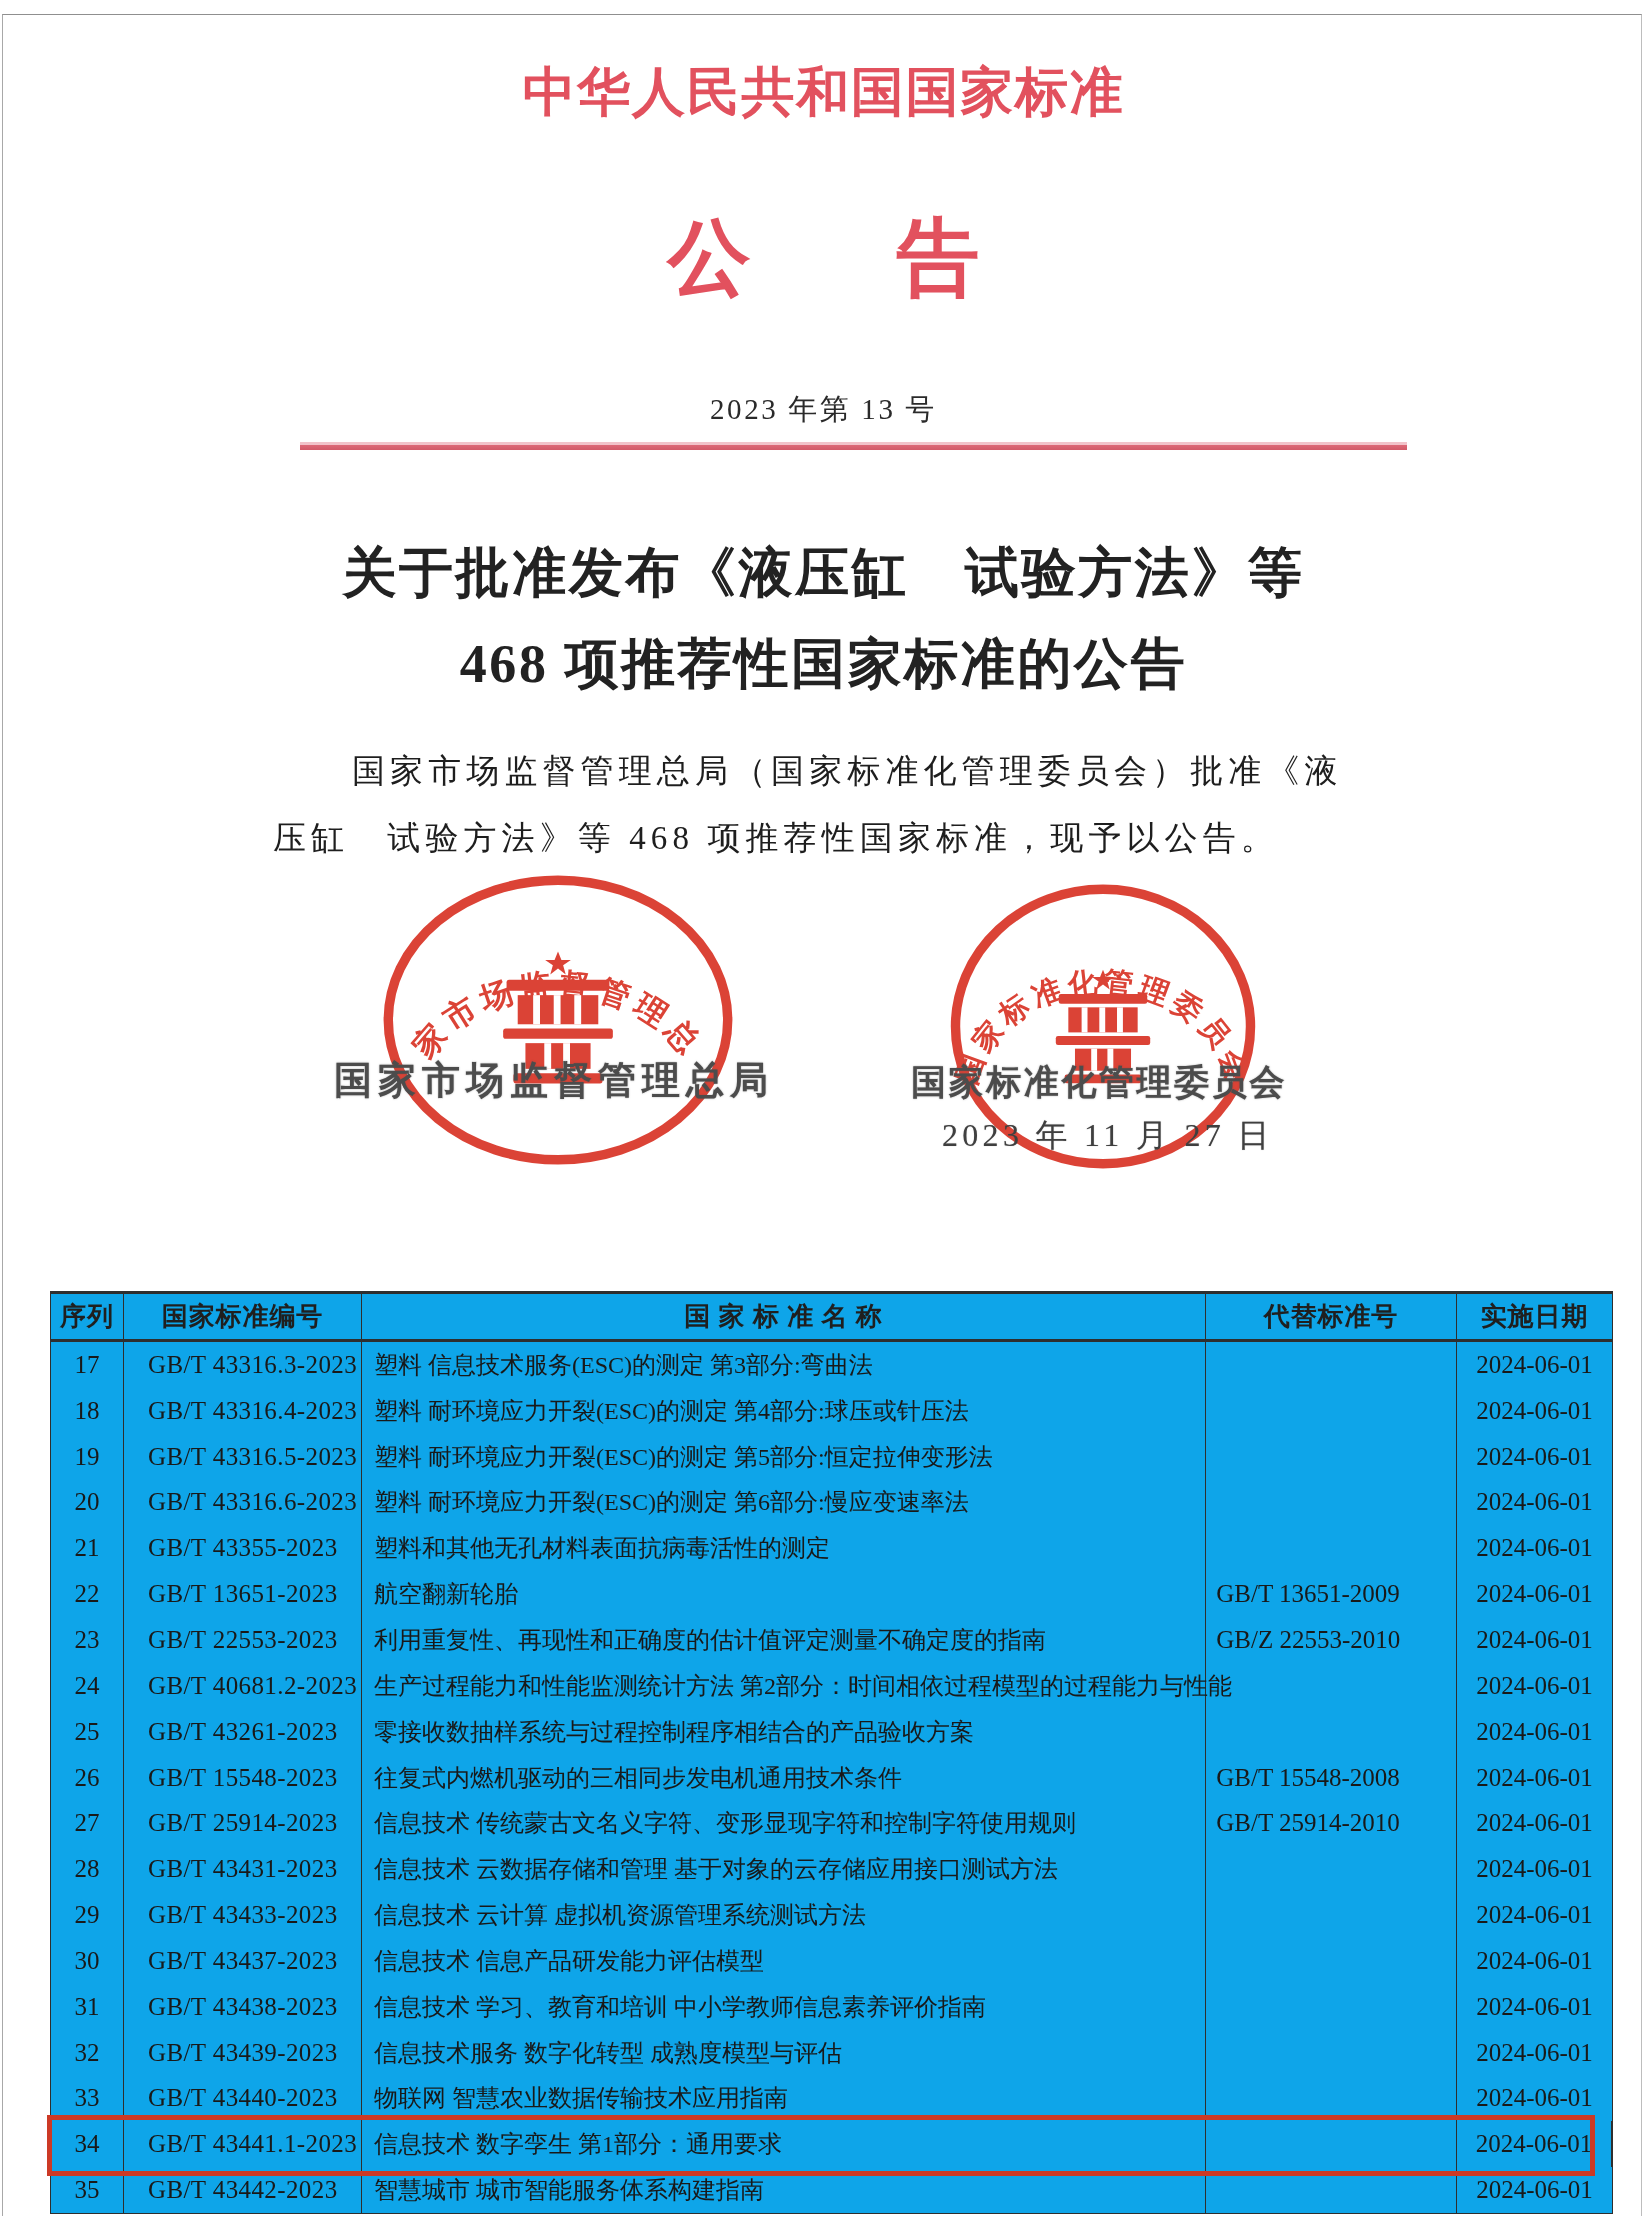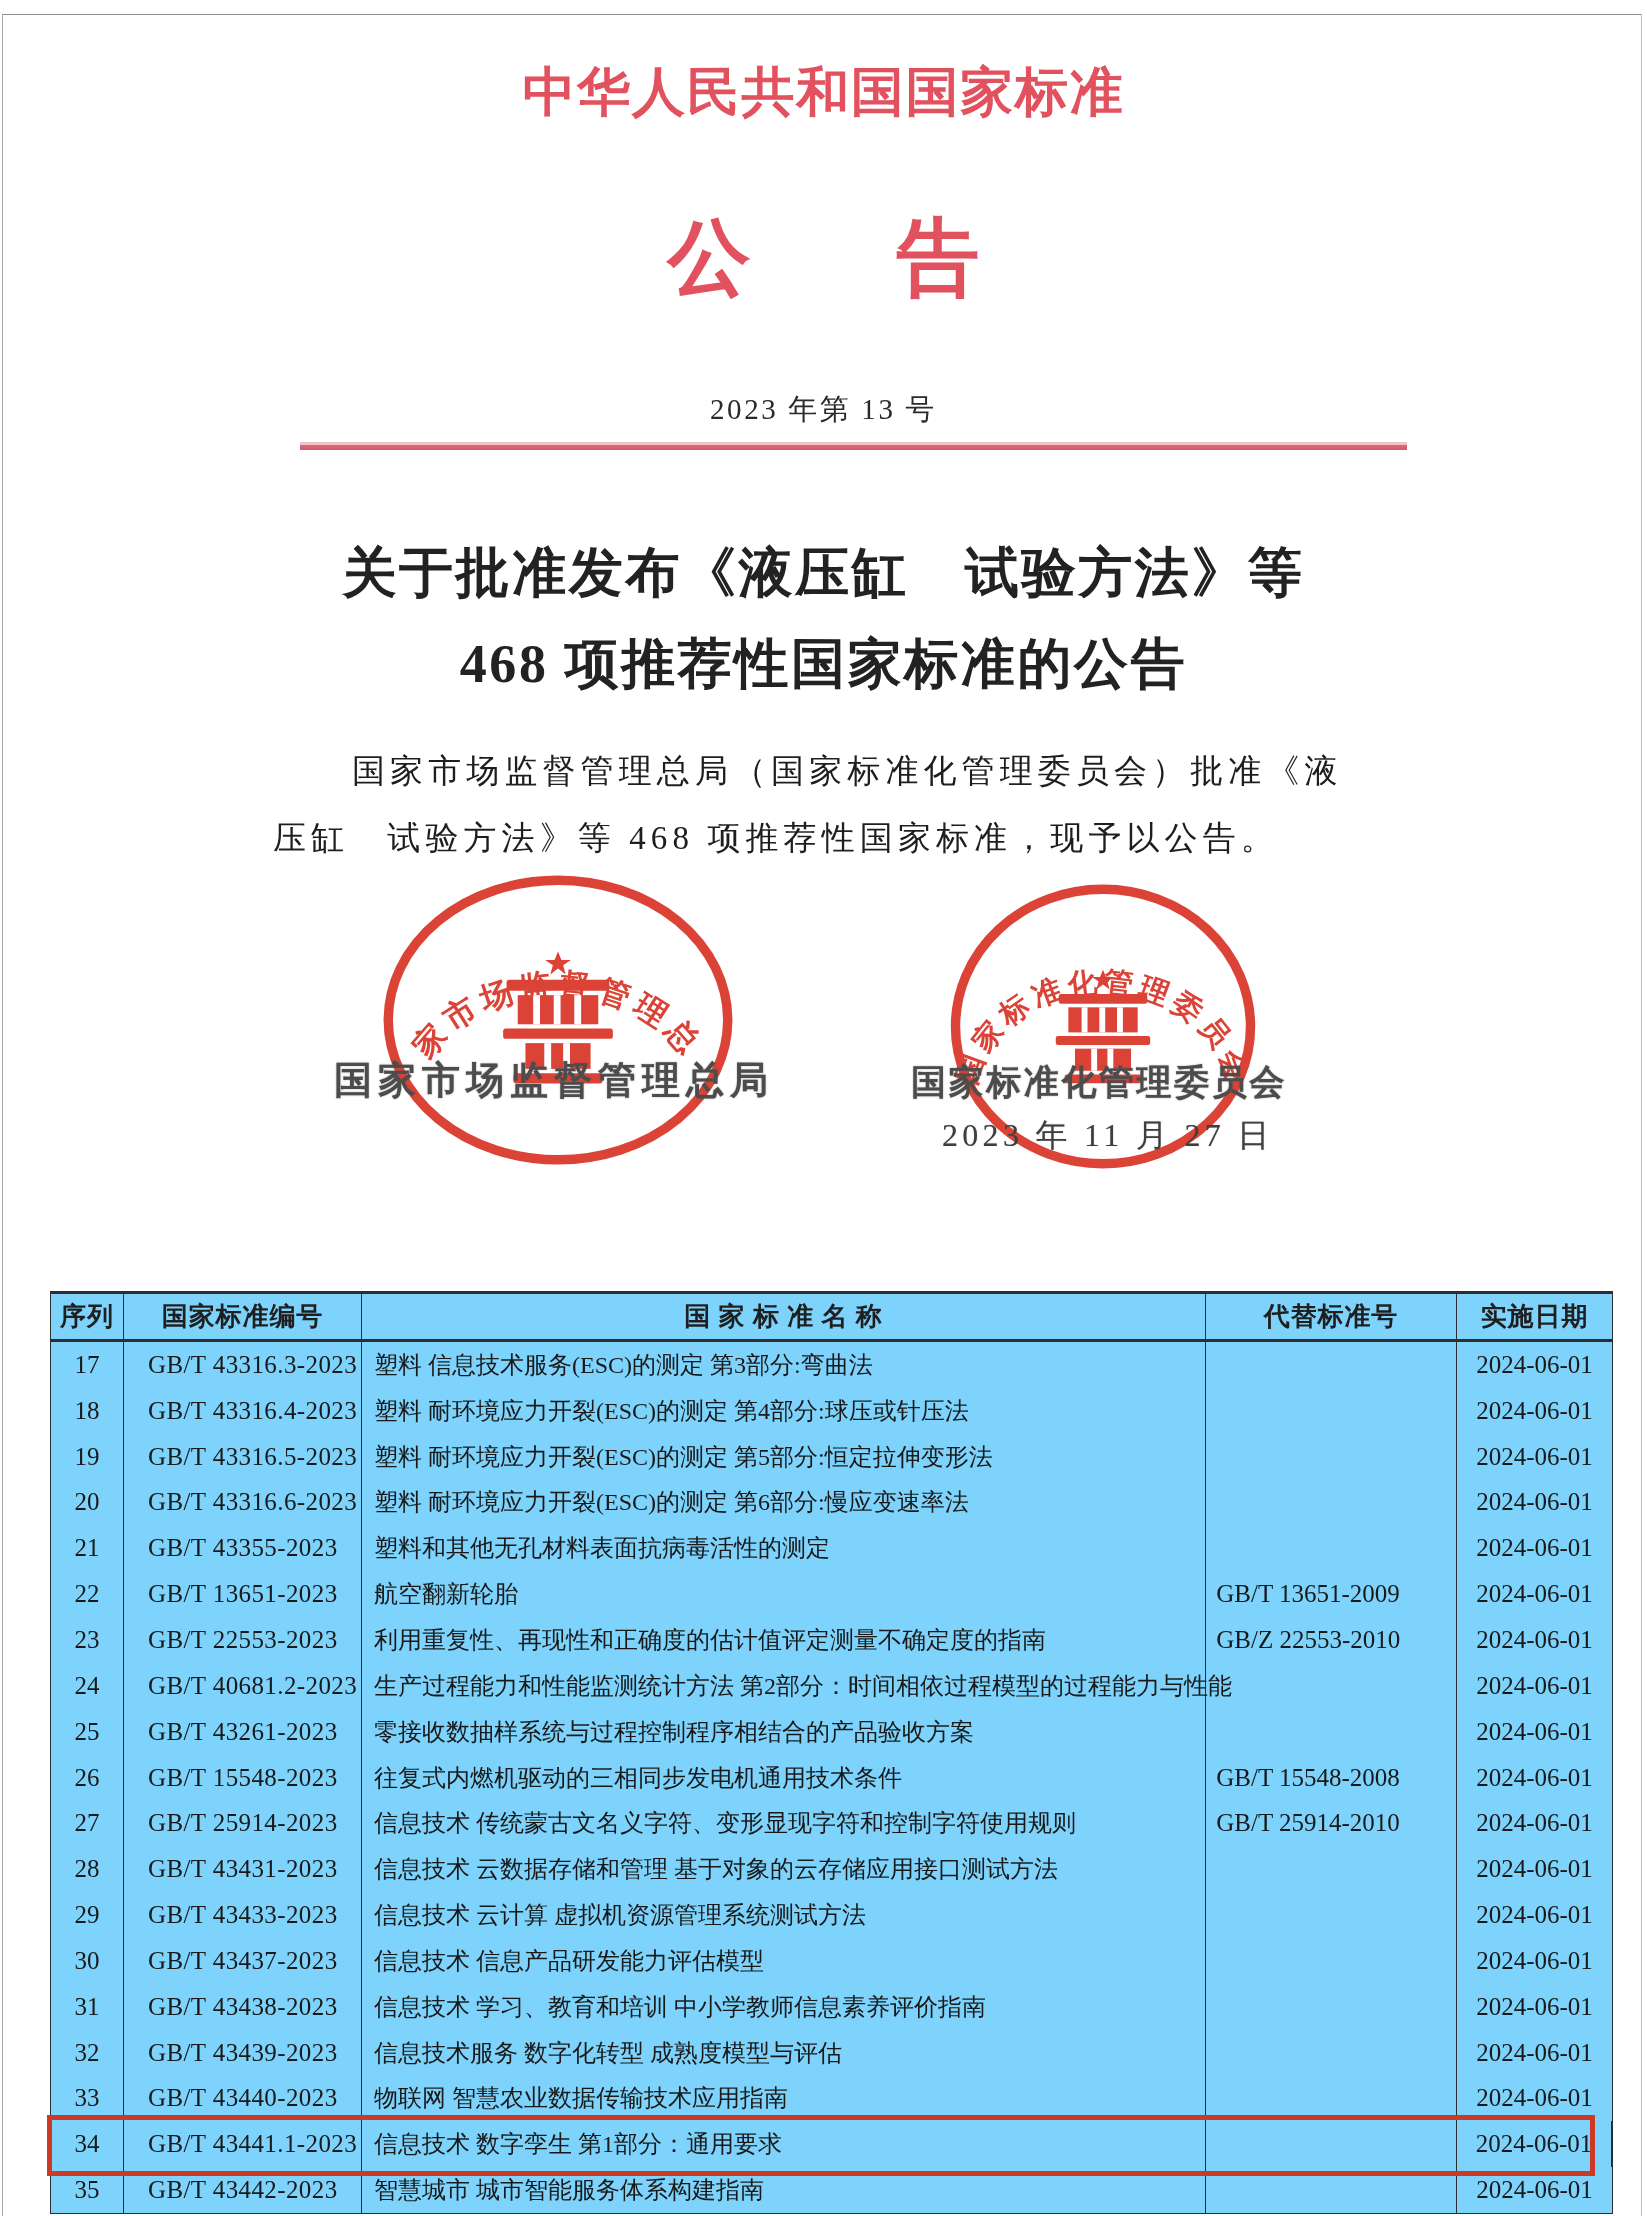--- a/index.html
+++ b/index.html
@@ -32,21 +32,21 @@
   .signature{color:#4c4c4c;font-weight:600;white-space:nowrap;
     text-shadow:0 0 1.7px rgba(80,80,80,.55);filter:blur(0.5px);}
   .sig-left{left:334px;top:1055px;font-size:38px;letter-spacing:6px;}
   .sig-right{left:911px;top:1059px;font-size:35px;letter-spacing:2.6px;}
   .date-line{left:942px;top:1114px;font-size:32px;letter-spacing:4.3px;color:#3f3f3f;
     text-shadow:0 0 0.9px rgba(80,80,80,.5);white-space:nowrap;}
 
   
   .std-table{left:50px;top:1291px;width:1563px;height:923px;
     border:1.7px solid #2e2e2e;border-top-width:3.4px;box-sizing:border-box;
-    display:flex;flex-direction:column;background:#7dd3fc;}
+    display:flex;flex-direction:column;background:#0ea5e9;}
   .thead{display:grid;grid-template-columns:73px 238px 844px 251px 1fr;
     height:48px;flex:0 0 48px;border-bottom:3.4px solid #2e2e2e;box-sizing:border-box;}
   .tbody{display:flex;flex-direction:column;flex:1 1 auto;}
   .trow{display:grid;grid-template-columns:73px 238px 844px 251px 1fr;flex:1 1 0;position:relative;}
   .hcell{display:flex;align-items:center;justify-content:center;
     font-size:26px;font-weight:700;letter-spacing:0.9px;border-right:1.7px solid #2e2e2e;box-sizing:border-box;}
   .hcell:last-child{border-right:none;}
   .cell{display:flex;align-items:center;font-size:25px;color:#191919;
     border-right:1.7px solid #2e2e2e;box-sizing:border-box;white-space:nowrap;overflow:visible;}
   .cell:last-child{border-right:none;}

